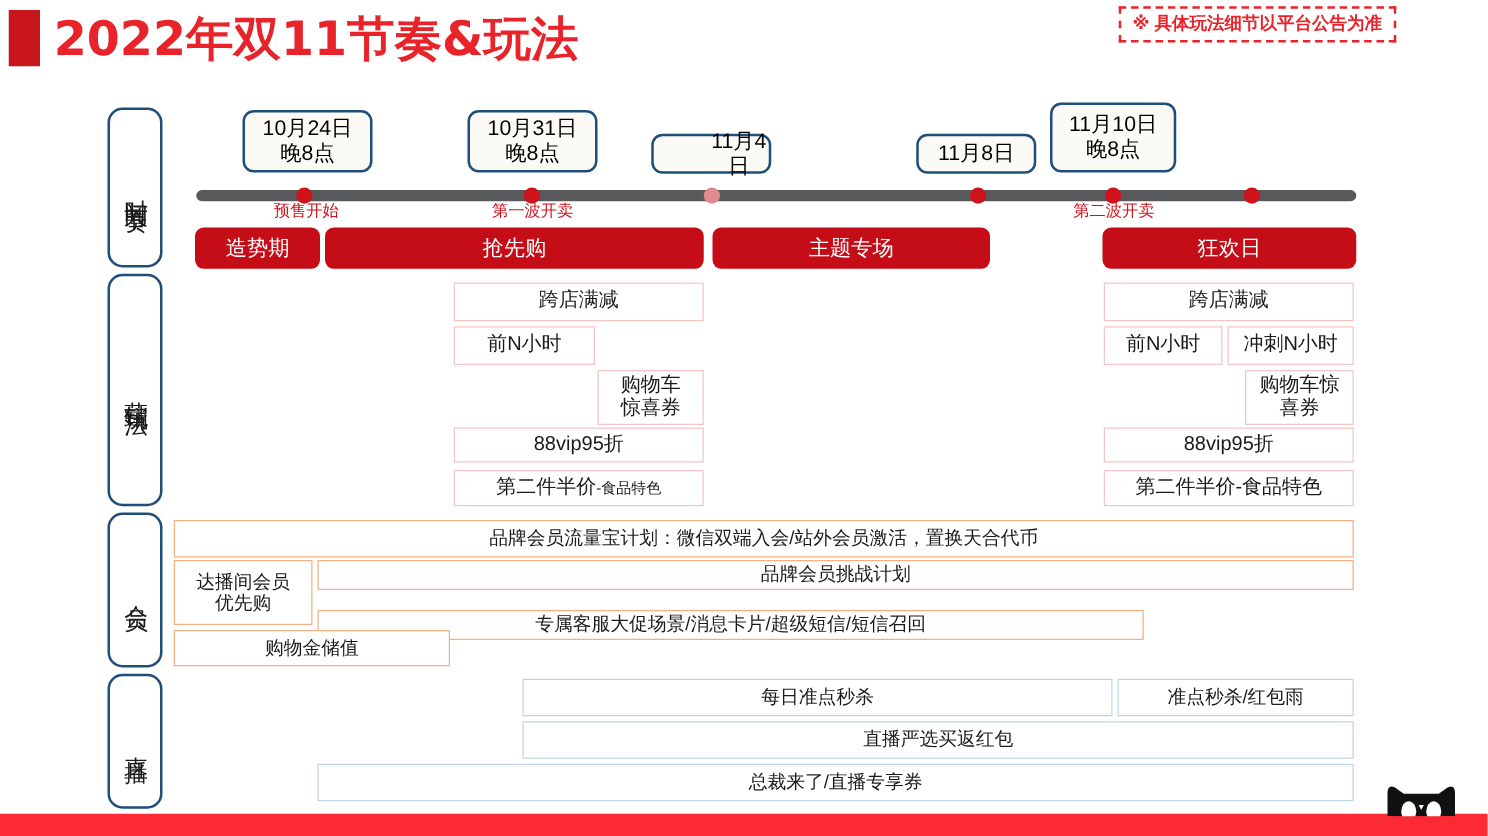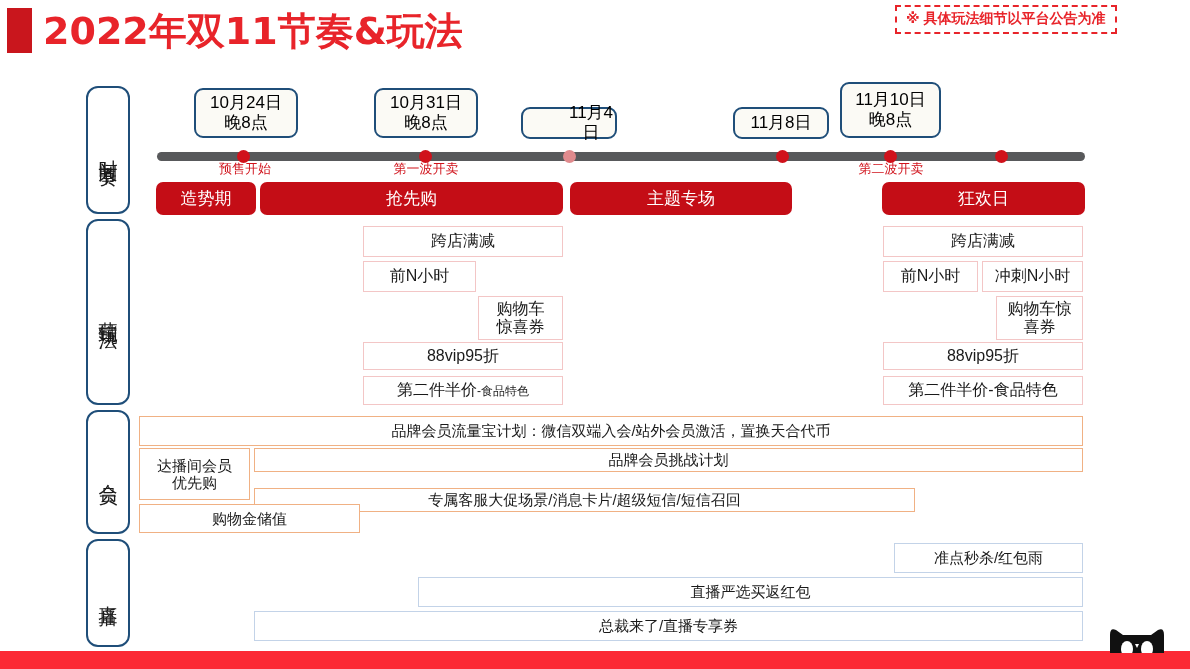--- a/index.html
+++ b/index.html
@@ -199,20 +199,21 @@
   <div class="cbox orange" style="left:139px;top:448px;width:111px;height:52px;">
     <div>
       <div>达播间会员</div>
       <div>优先购</div>
     </div>
   </div>
   <div class="cbox orange" style="left:254px;top:448px;width:829px;height:24px;">品牌会员挑战计划</div>
   <div class="cbox orange" style="left:254px;top:488px;width:661px;height:24px;">专属客服大促场景/消息卡片/超级短信/短信召回</div>
   <div class="cbox orange" style="left:139px;top:504px;width:221px;height:29px;">购物金储值</div>
 
+  <div class="cbox blue" style="left:418px;top:543px;width:472px;height:30px;">每日准点秒杀</div>
   <div class="cbox blue" style="left:418px;top:577px;width:665px;height:30px;">直播严选买返红包</div>
   <div class="cbox blue" style="left:894px;top:543px;width:189px;height:30px;">准点秒杀/红包雨</div>
   <div class="cbox blue" style="left:254px;top:611px;width:829px;height:30px;">总裁来了/直播专享券</div>
 
   <div class="footer-bar"></div>
   <div class="cat">
     <svg width="66" height="30" viewBox="0 0 66 30" xmlns="http://www.w3.org/2000/svg">
       <path d="M6 30 L6 12 Q6 4 12 7 L19 12 L47 12 L54 7 Q60 4 60 12 L60 30 Z" fill="#111111"></path>
       <ellipse cx="23" cy="26" rx="6" ry="8" fill="#ffffff"></ellipse>
       <ellipse cx="43" cy="26" rx="6" ry="8" fill="#ffffff"></ellipse>

